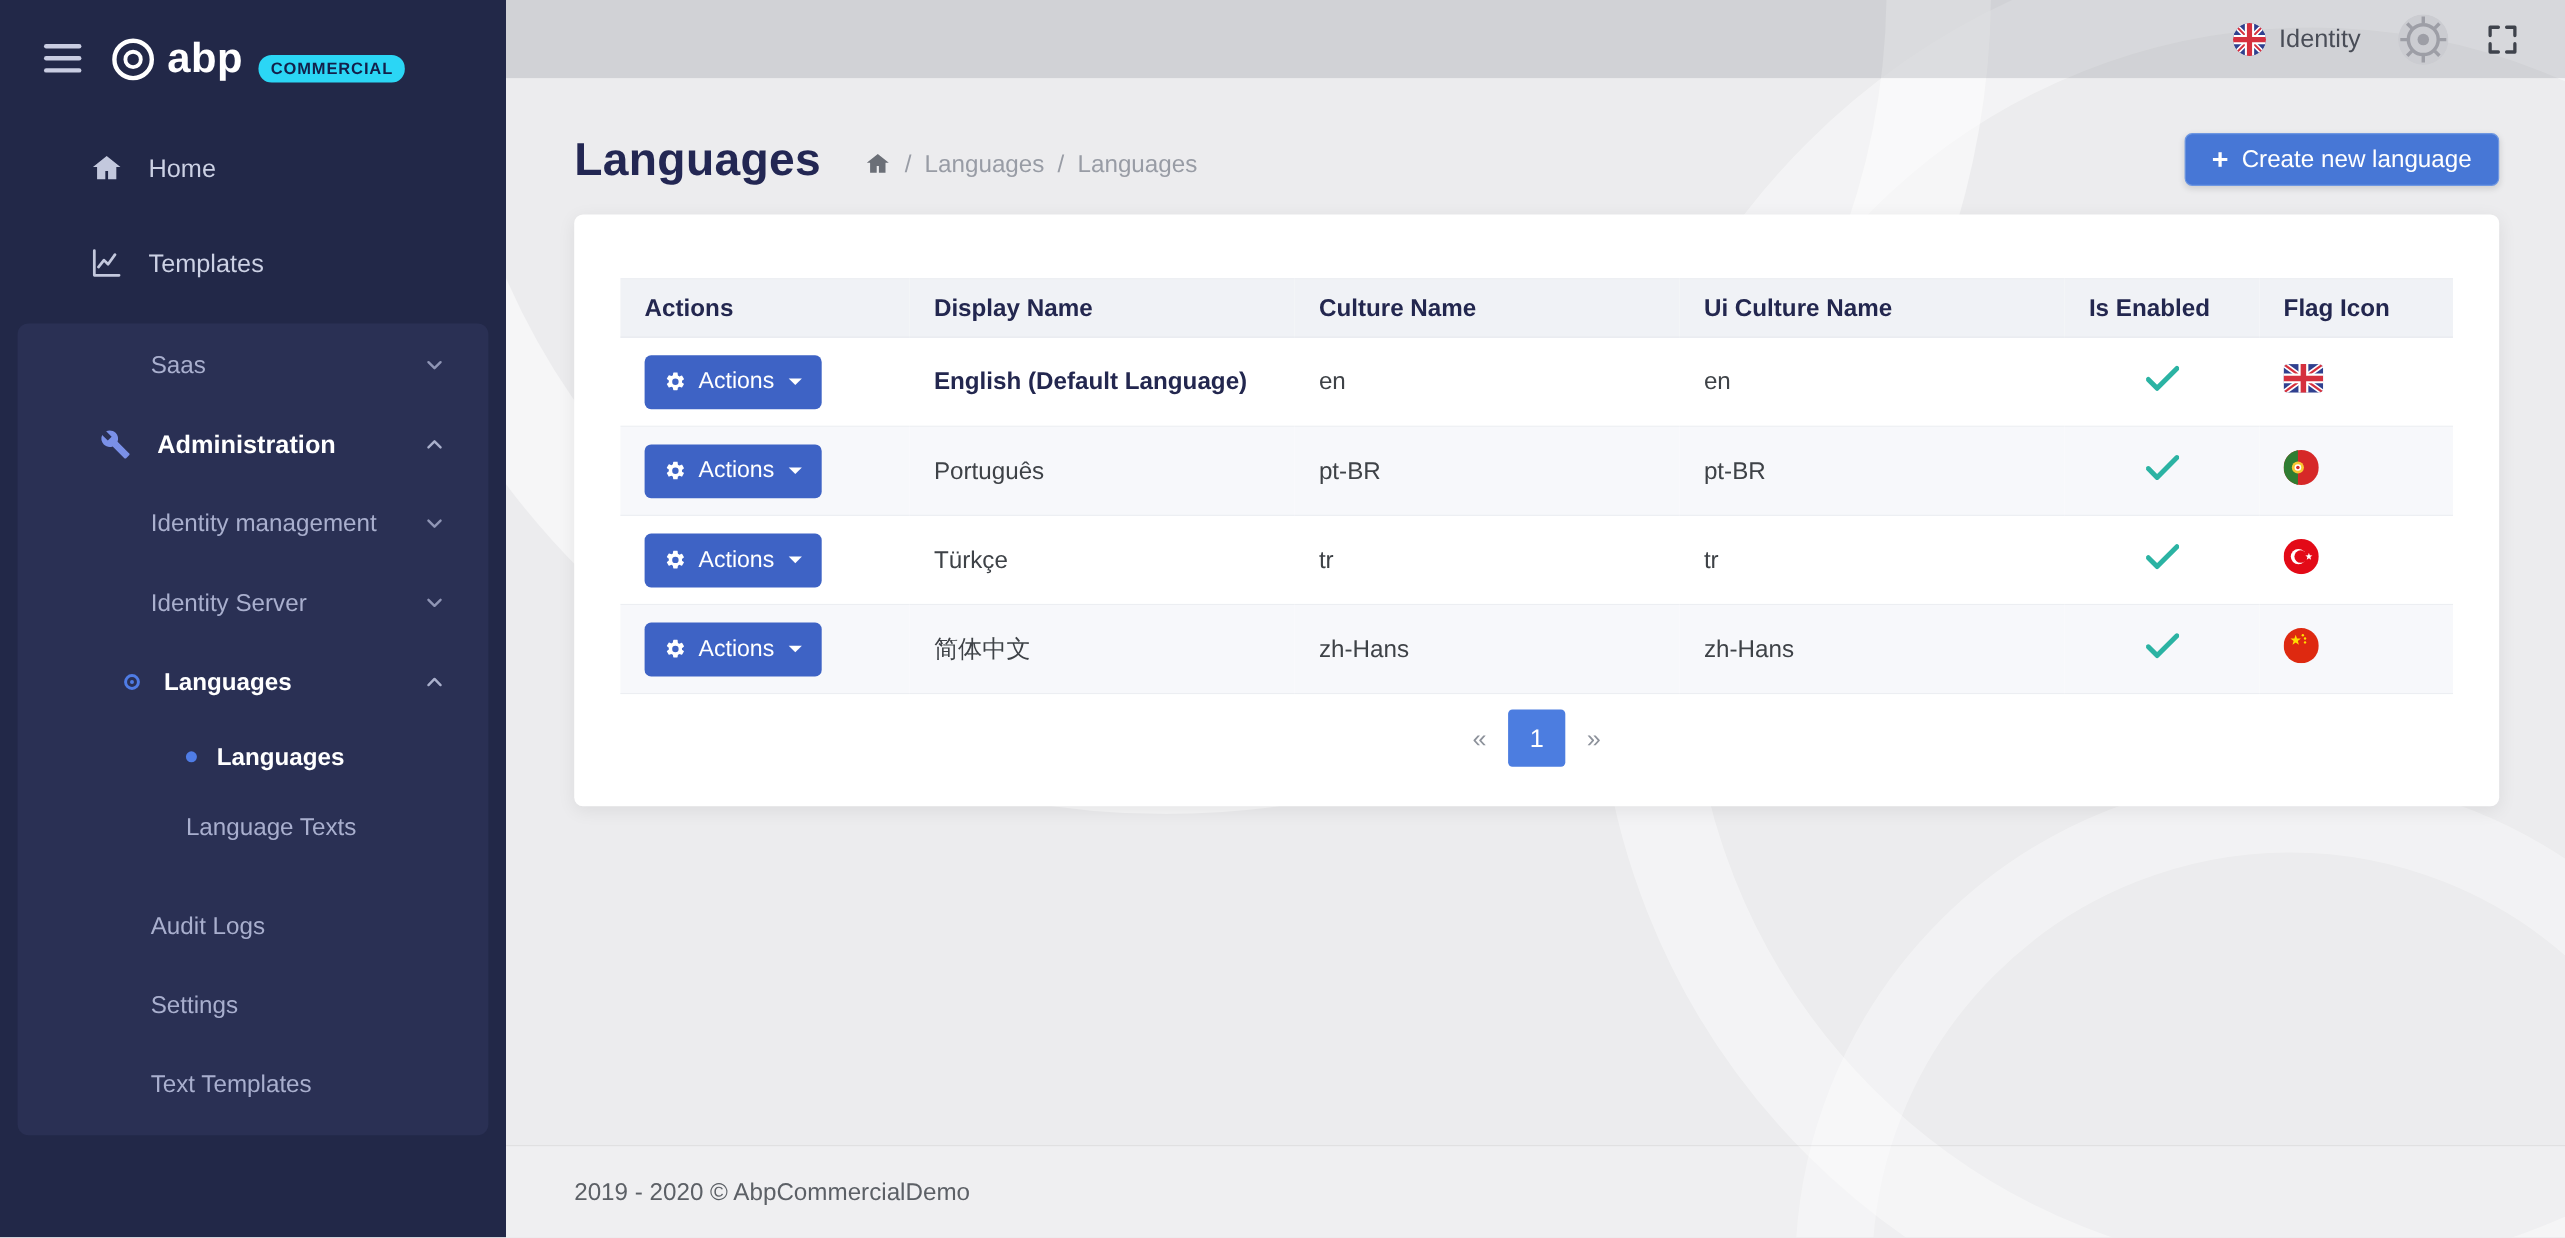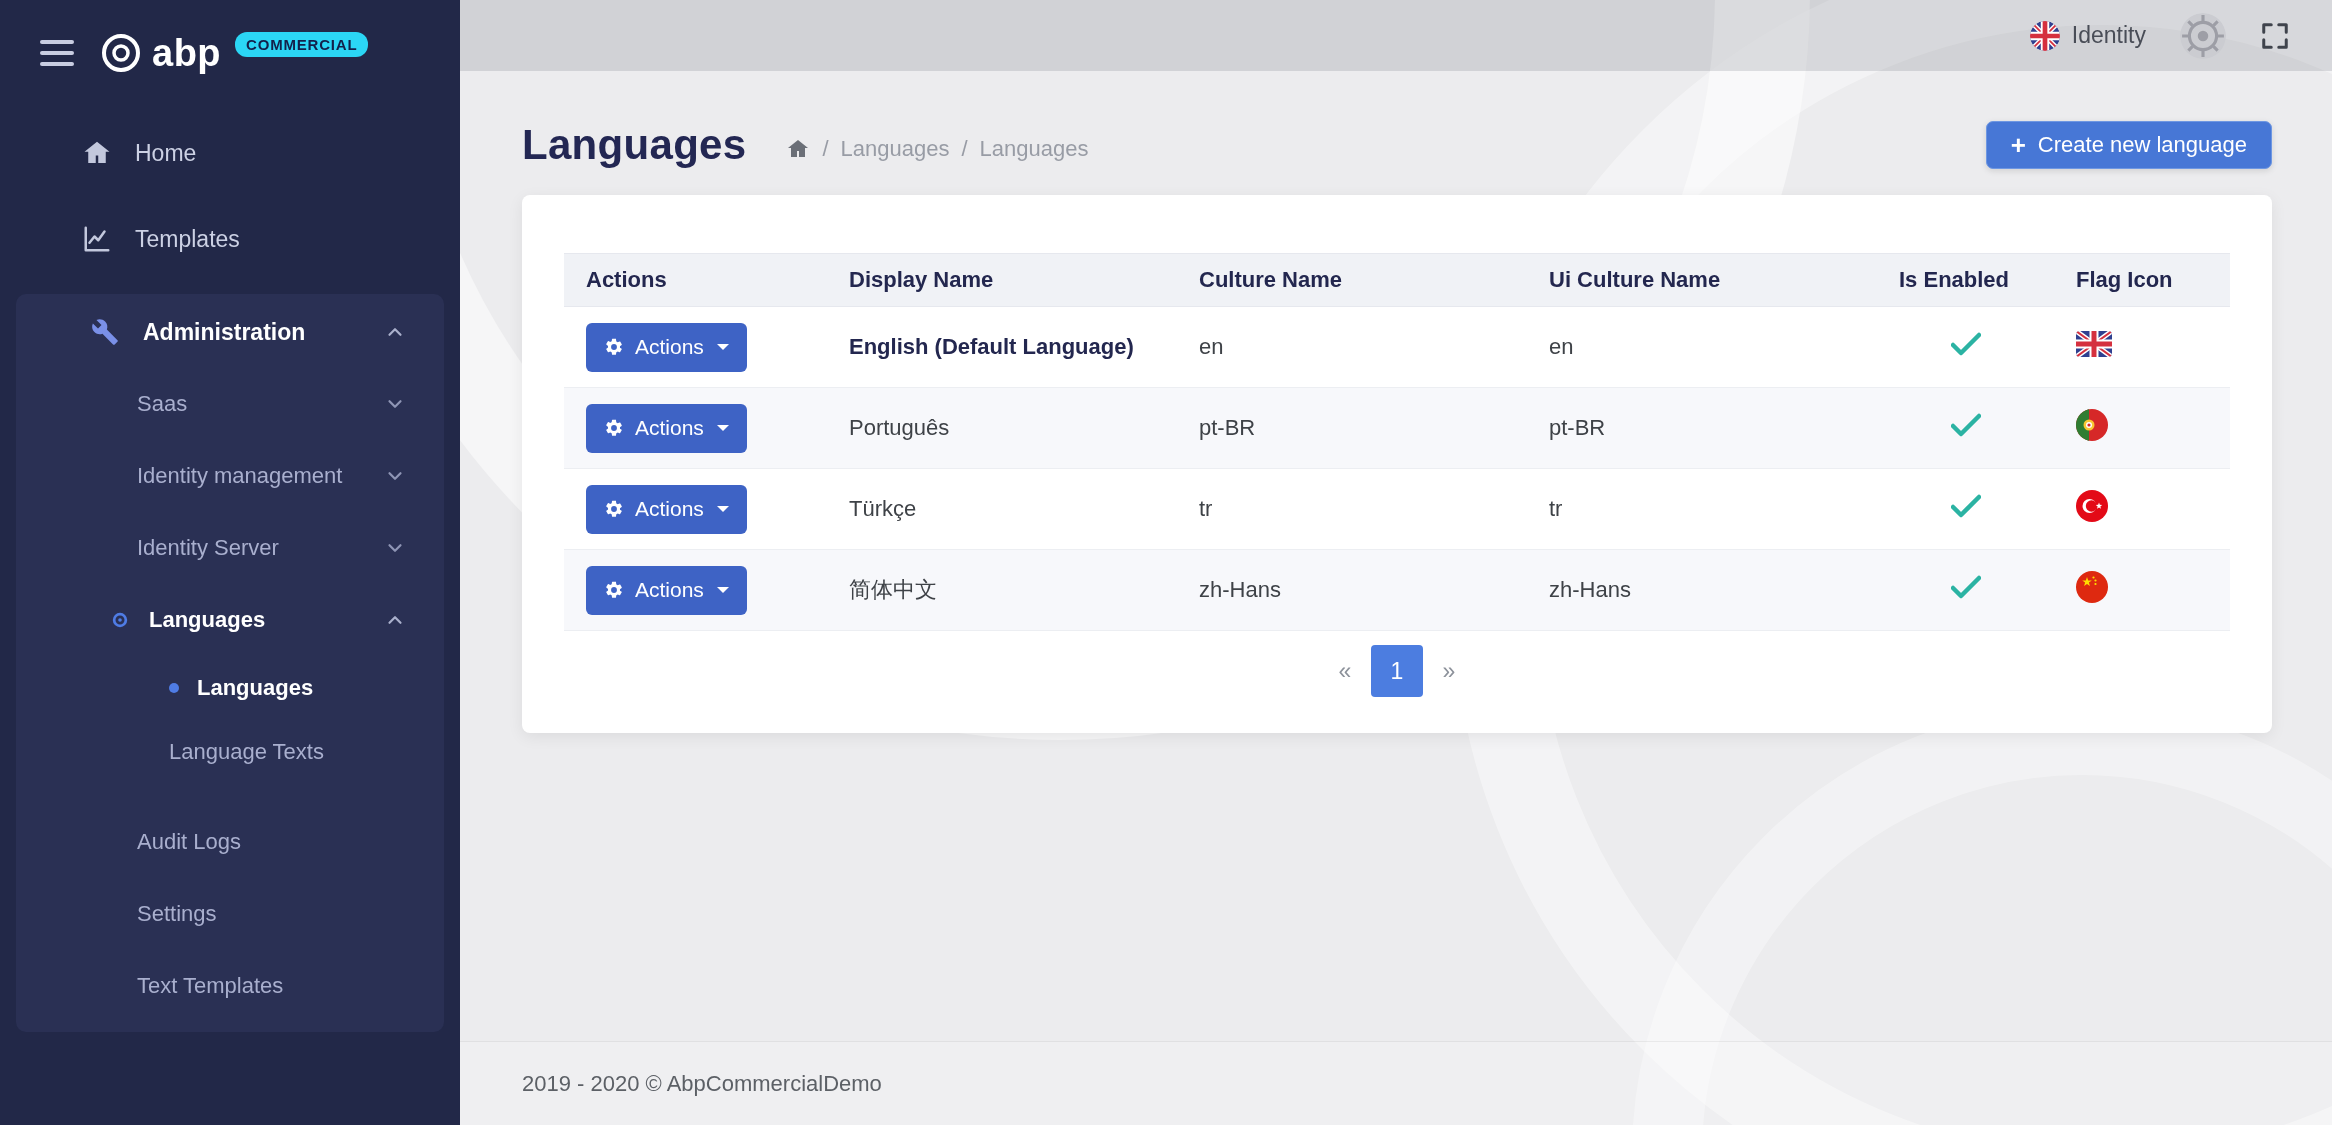--- a/index.html
+++ b/index.html
@@ -5,21 +5,21 @@
   html,body{margin:0;padding:0;background:#ececee;}
   *{box-sizing:border-box;}
   .app{position:relative;width:2332px;height:1125px;overflow:hidden;
        font-family:"Liberation Sans","DejaVu Sans",sans-serif;background:#ececee;}
 
   
   .sidebar{position:absolute;left:0;top:0;width:460px;height:100%;background:#222848;z-index:5;}
   .logo-row{height:106px;display:flex;align-items:center;padding-left:40px;gap:26px;}
   .hamburger{display:flex;flex-direction:column;gap:7px;cursor:pointer;}
   .hamburger span{display:block;width:34px;height:4px;border-radius:2px;background:#c9cde2;}
-  .brand{display:flex;align-items:flex-start;gap:10px;cursor:pointer;}
+  .brand{display:flex;align-items:flex-end;gap:10px;cursor:pointer;}
   .brand-mark svg{display:block;}
   .brand-name{font-size:38px;font-weight:700;color:#fff;letter-spacing:.5px;}
   .brand-badge{background:#2bd6f5;color:#13204a;font-size:15px;font-weight:700;
                padding:4px 11px;border-radius:12px;letter-spacing:.8px;margin-left:4px;}
 
   .menu{padding-top:4px;}
   .mi{display:flex;align-items:center;cursor:pointer;margin-left:41px;}
   .mi .ic{display:flex;align-items:center;justify-content:center;width:32px;flex:0 0 32px;}
   .mi .lbl{white-space:nowrap;}
   .mi.top{height:86px;padding:0 40px;gap:22px;}
@@ -128,39 +128,39 @@
         <span class="ic">
           <svg width="30" height="30" viewBox="0 0 24 24" fill="none" stroke="#c3c8dd" stroke-width="2" stroke-linecap="round" stroke-linejoin="round">
               <path d="M3 3v18h18"></path>
               <path d="M6 15l4-5 3 3 5-7"></path>
             </svg>
         </span>
         <span class="lbl">Templates</span>
       </div>
 
       <div class="admin-panel">
+        <div class="mi sub">
+          <span class="lbl">Saas</span>
+          <span class="chev">
+            <svg width="22" height="22" viewBox="0 0 24 24" fill="none" stroke="#8f95b5" stroke-width="2.4" stroke-linecap="round" stroke-linejoin="round">
+                <path d="M6 9l6 6 6-6"></path>
+              </svg>
+          </span>
+        </div>
+
         <div class="mi parent">
           <span class="ic">
             <svg width="28" height="28" viewBox="0 0 24 24">
                 <path fill="#7a90e8" d="M22.7 19l-9.1-9.1c.9-2.3.4-5-1.5-6.9-2-2-5-2.4-7.4-1.3L9 6 6 9 1.6 4.7C.4 7.1.9 10.1 2.9 12.1c1.9 1.9 4.6 2.4 6.9 1.5l9.1 9.1c.4.4 1 .4 1.4 0l2.3-2.3c.5-.4.5-1.1.1-1.4z"></path>
               </svg>
           </span>
           <span class="lbl">Administration</span>
           <span class="chev">
             <svg width="22" height="22" viewBox="0 0 24 24" fill="none" stroke="#aab0cc" stroke-width="2.4" stroke-linecap="round" stroke-linejoin="round">
                 <path d="M6 15l6-6 6 6"></path>
-              </svg>
-          </span>
-        </div>
-
-        <div class="mi sub">
-          <span class="lbl">Saas</span>
-          <span class="chev">
-            <svg width="22" height="22" viewBox="0 0 24 24" fill="none" stroke="#8f95b5" stroke-width="2.4" stroke-linecap="round" stroke-linejoin="round">
-                <path d="M6 9l6 6 6-6"></path>
               </svg>
           </span>
         </div>
 
         <div class="mi sub">
           <span class="lbl">Identity management</span>
           <span class="chev">
             <svg width="22" height="22" viewBox="0 0 24 24" fill="none" stroke="#8f95b5" stroke-width="2.4" stroke-linecap="round" stroke-linejoin="round">
                 <path d="M6 9l6 6 6-6"></path>
               </svg>

